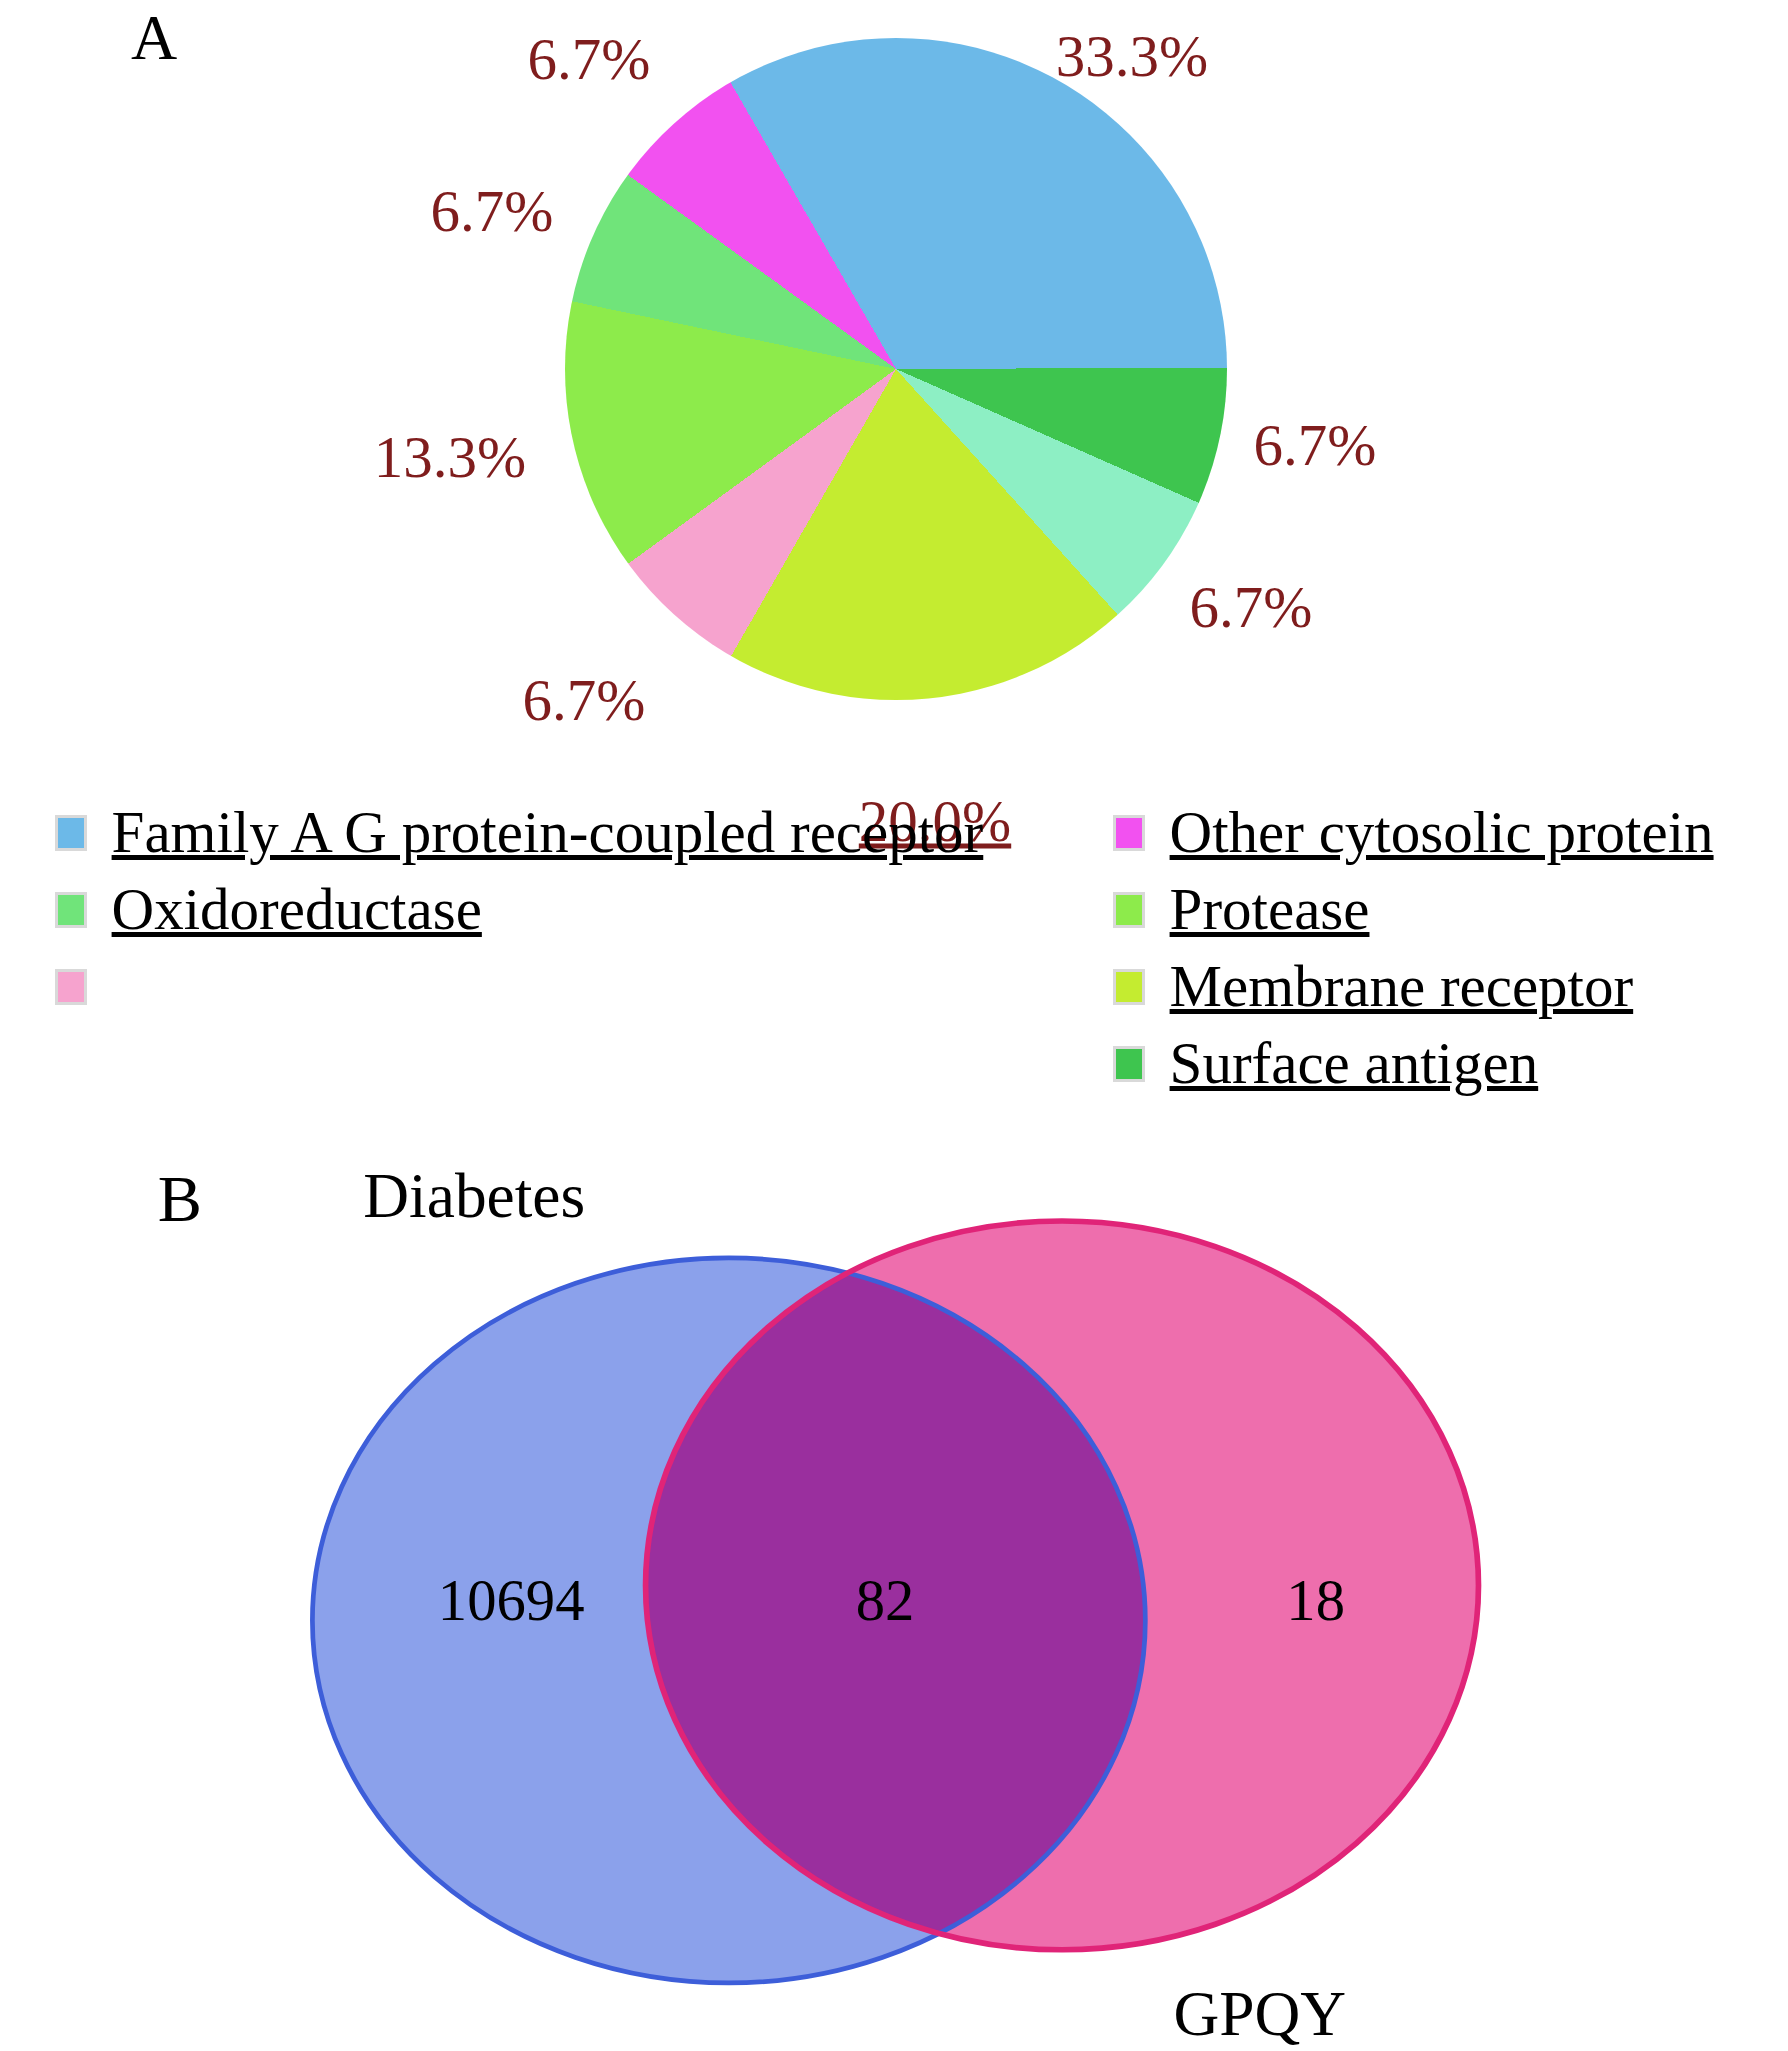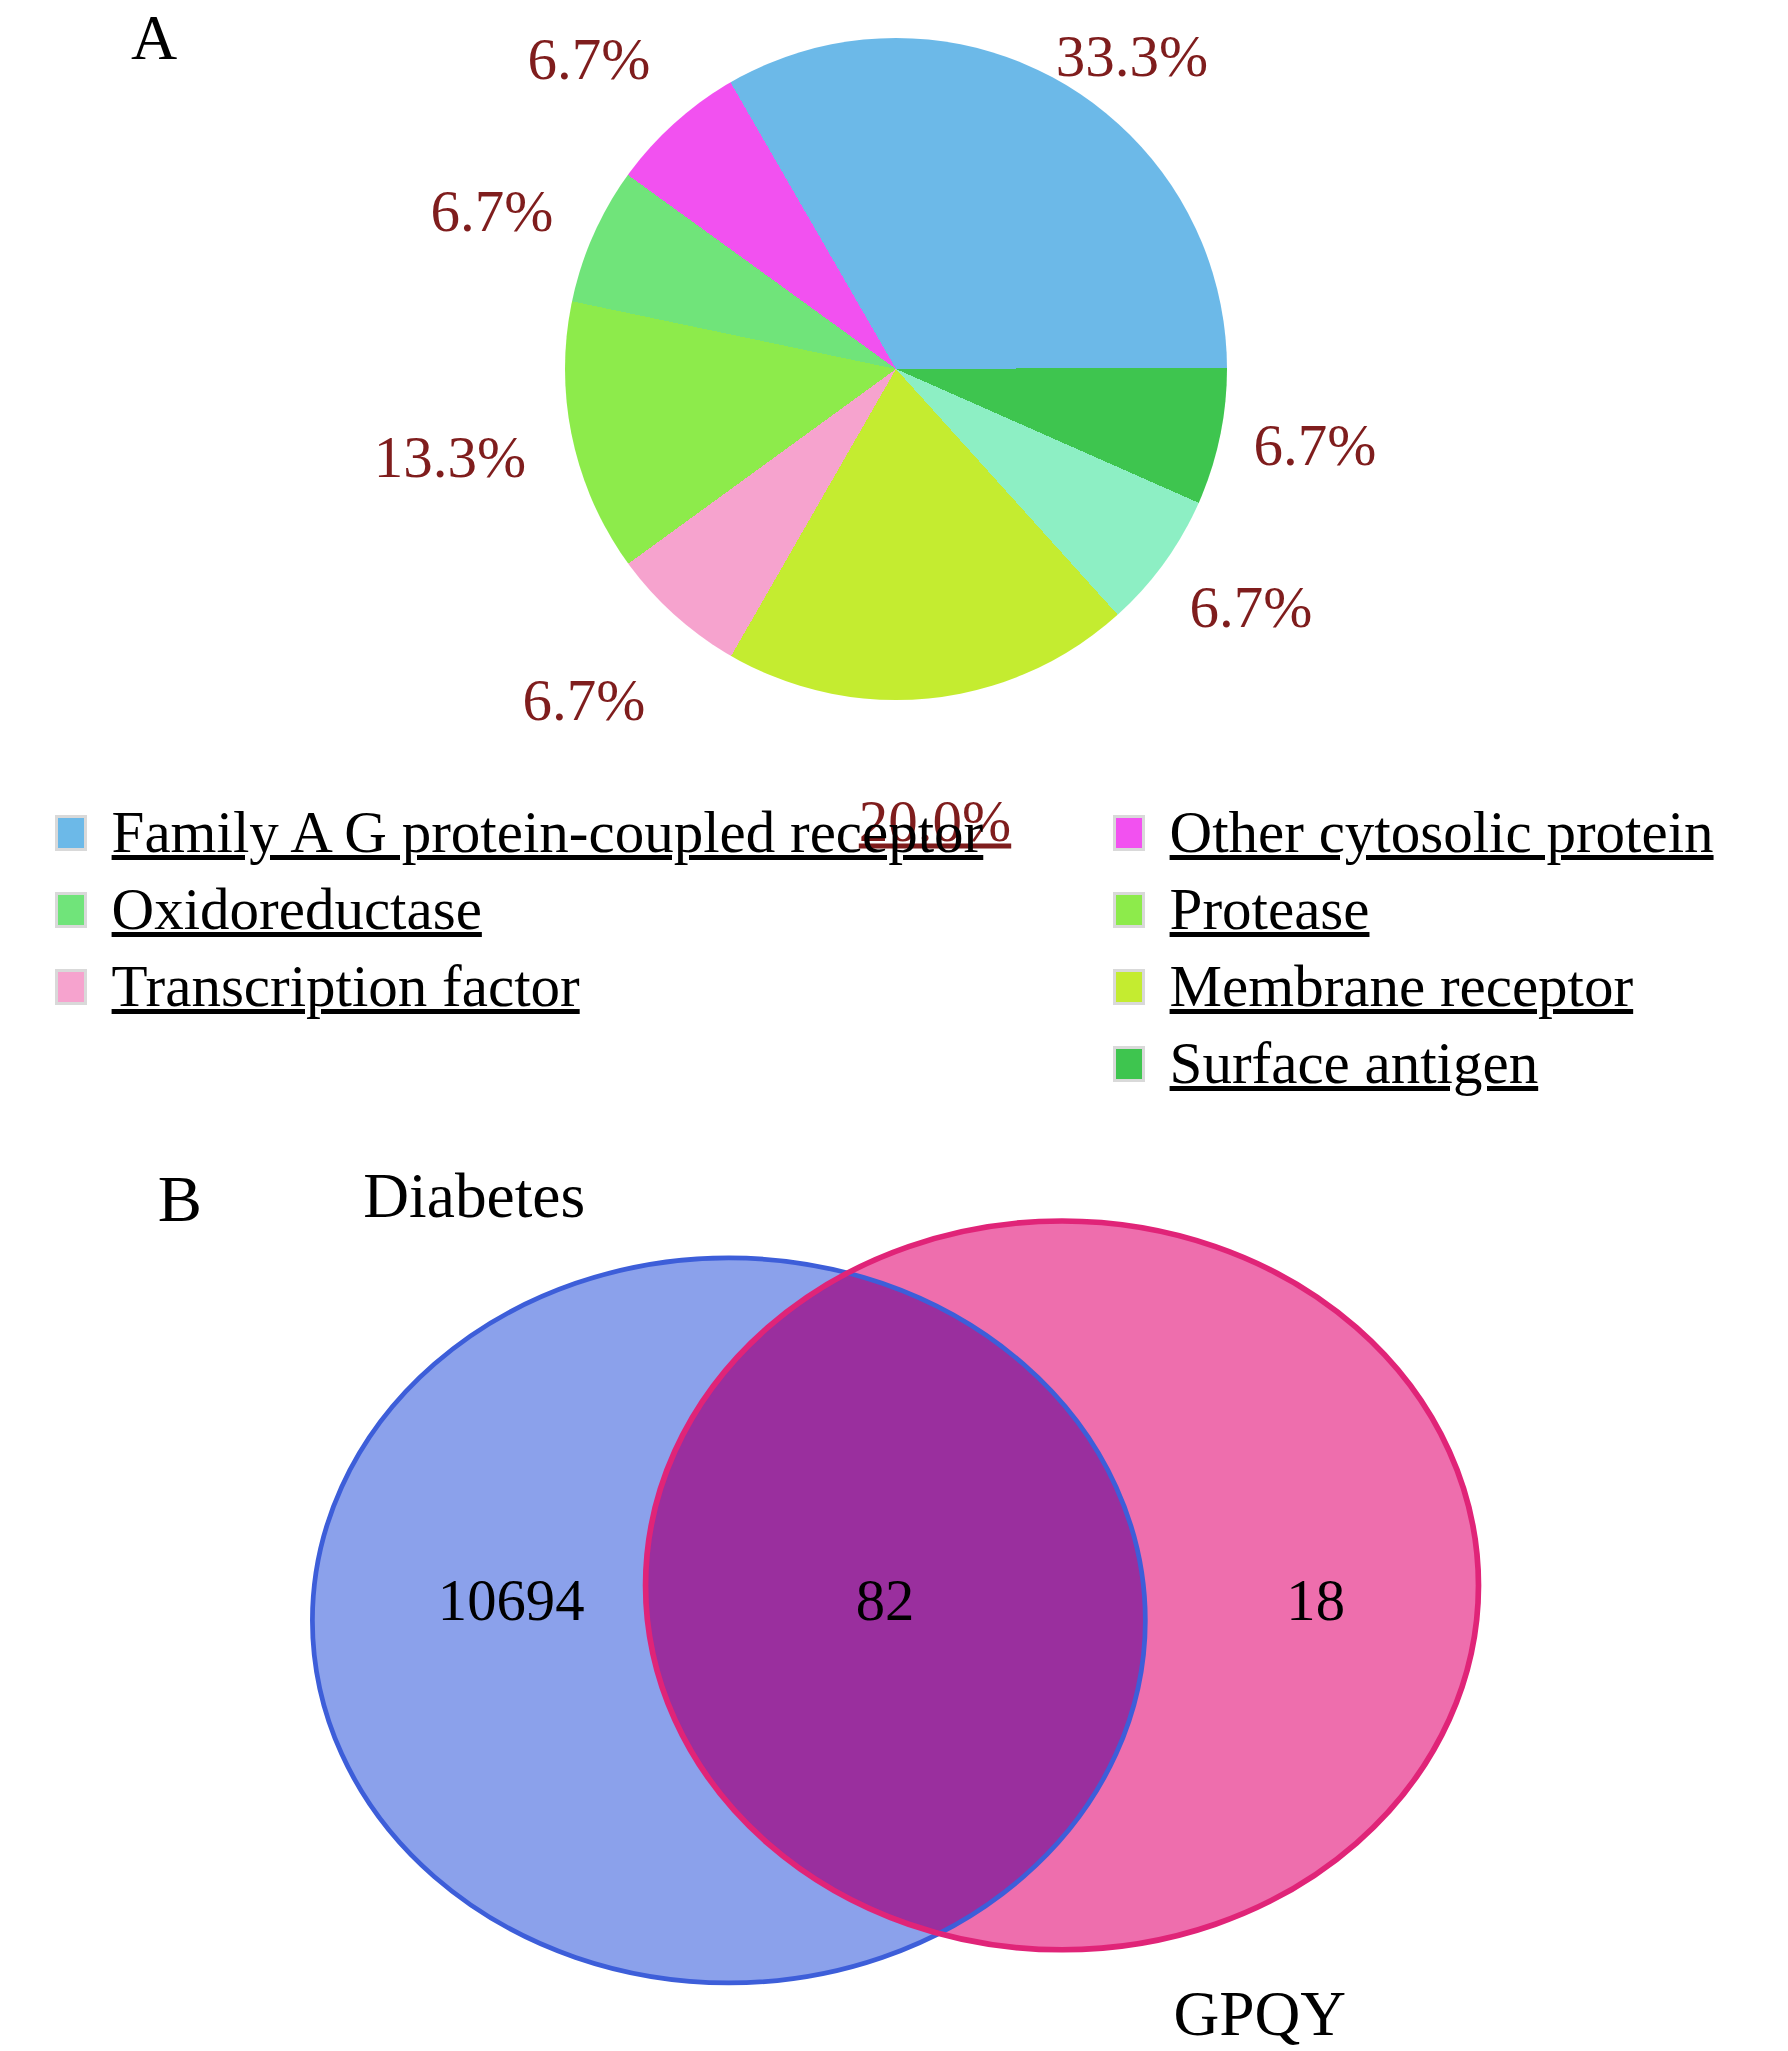--- a/index.html
+++ b/index.html
@@ -44,21 +44,20 @@
     <div class="legend-item">
       <span class="swatch" style="background-color: rgb(108, 185, 232);"></span>
       <span class="legend-label">Family A G protein-coupled receptor</span>
     </div>
     <div class="legend-item">
       <span class="swatch" style="background-color: rgb(112, 228, 122);"></span>
       <span class="legend-label">Oxidoreductase</span>
     </div>
     <div class="legend-item">
       <span class="swatch" style="background-color: rgb(246, 163, 206);"></span>
-      <span class="legend-label">Transcription factor</span>
     </div>
   </div>
 
   <div id="legend-right" class="legend-col">
     <div class="legend-item">
       <span class="swatch" style="background-color: rgb(242, 81, 240);"></span>
       <span class="legend-label">Other cytosolic protein</span>
     </div>
     <div class="legend-item">
       <span class="swatch" style="background-color: rgb(141, 235, 75);"></span>

